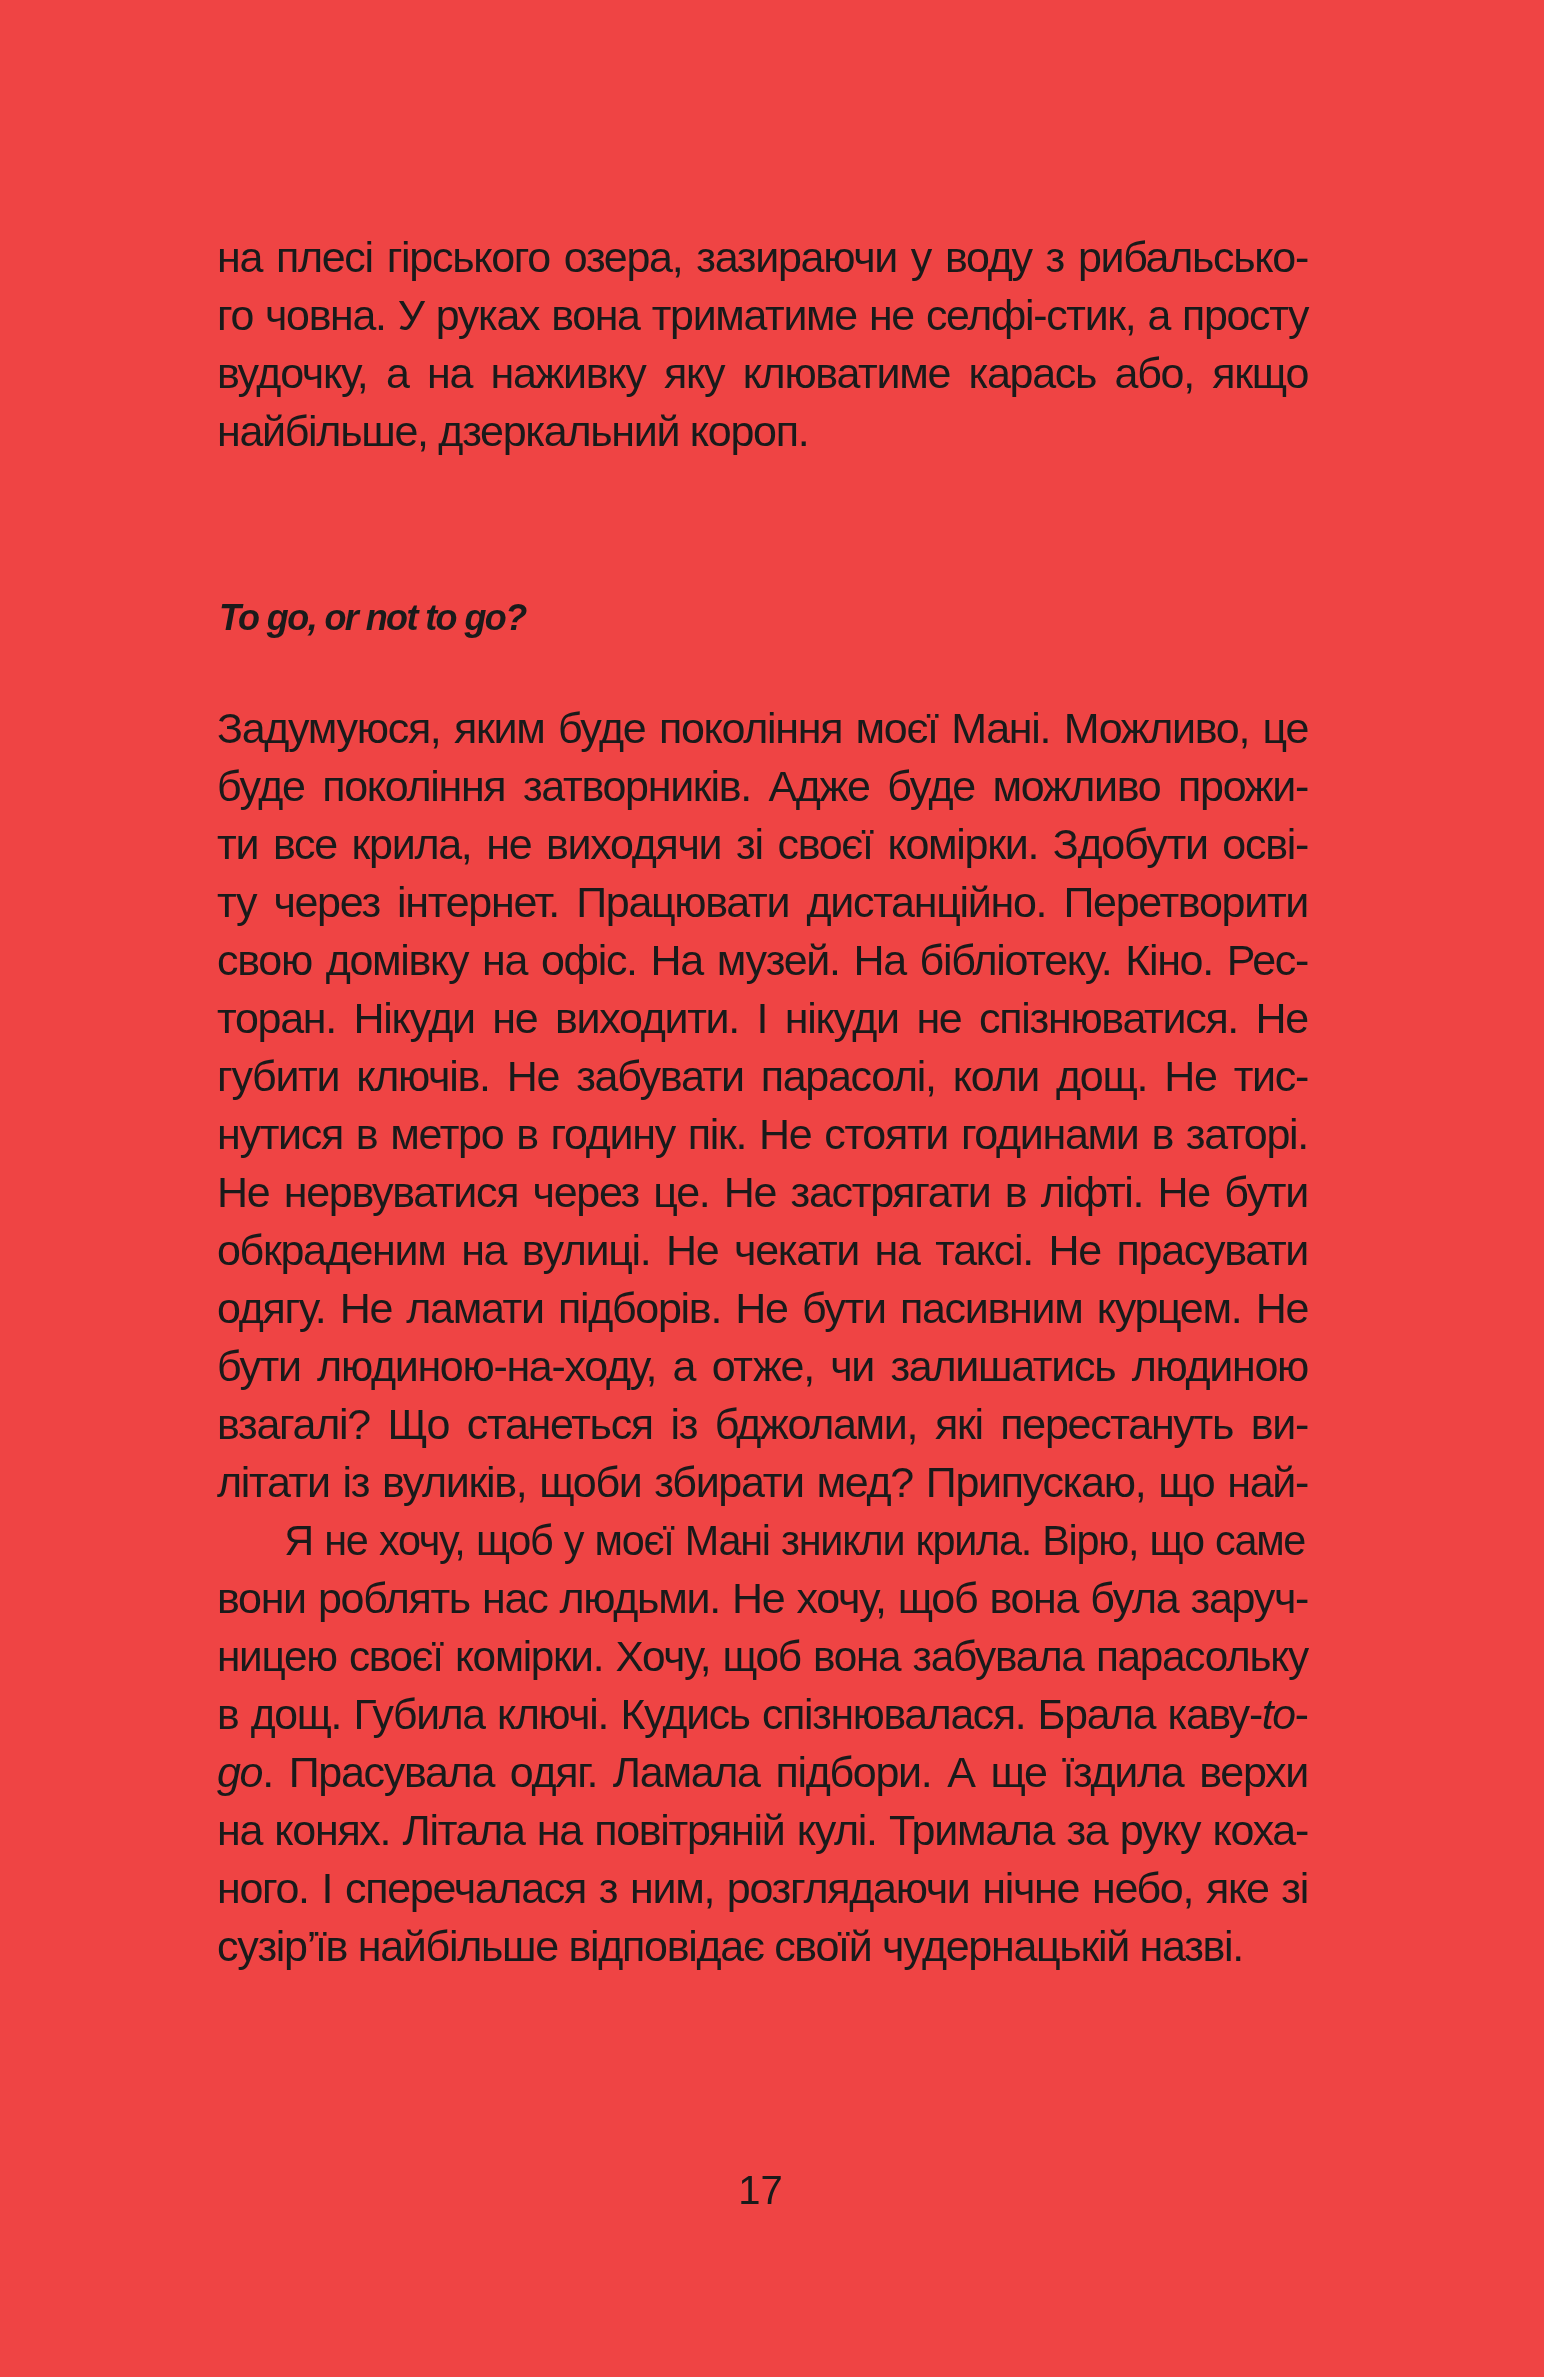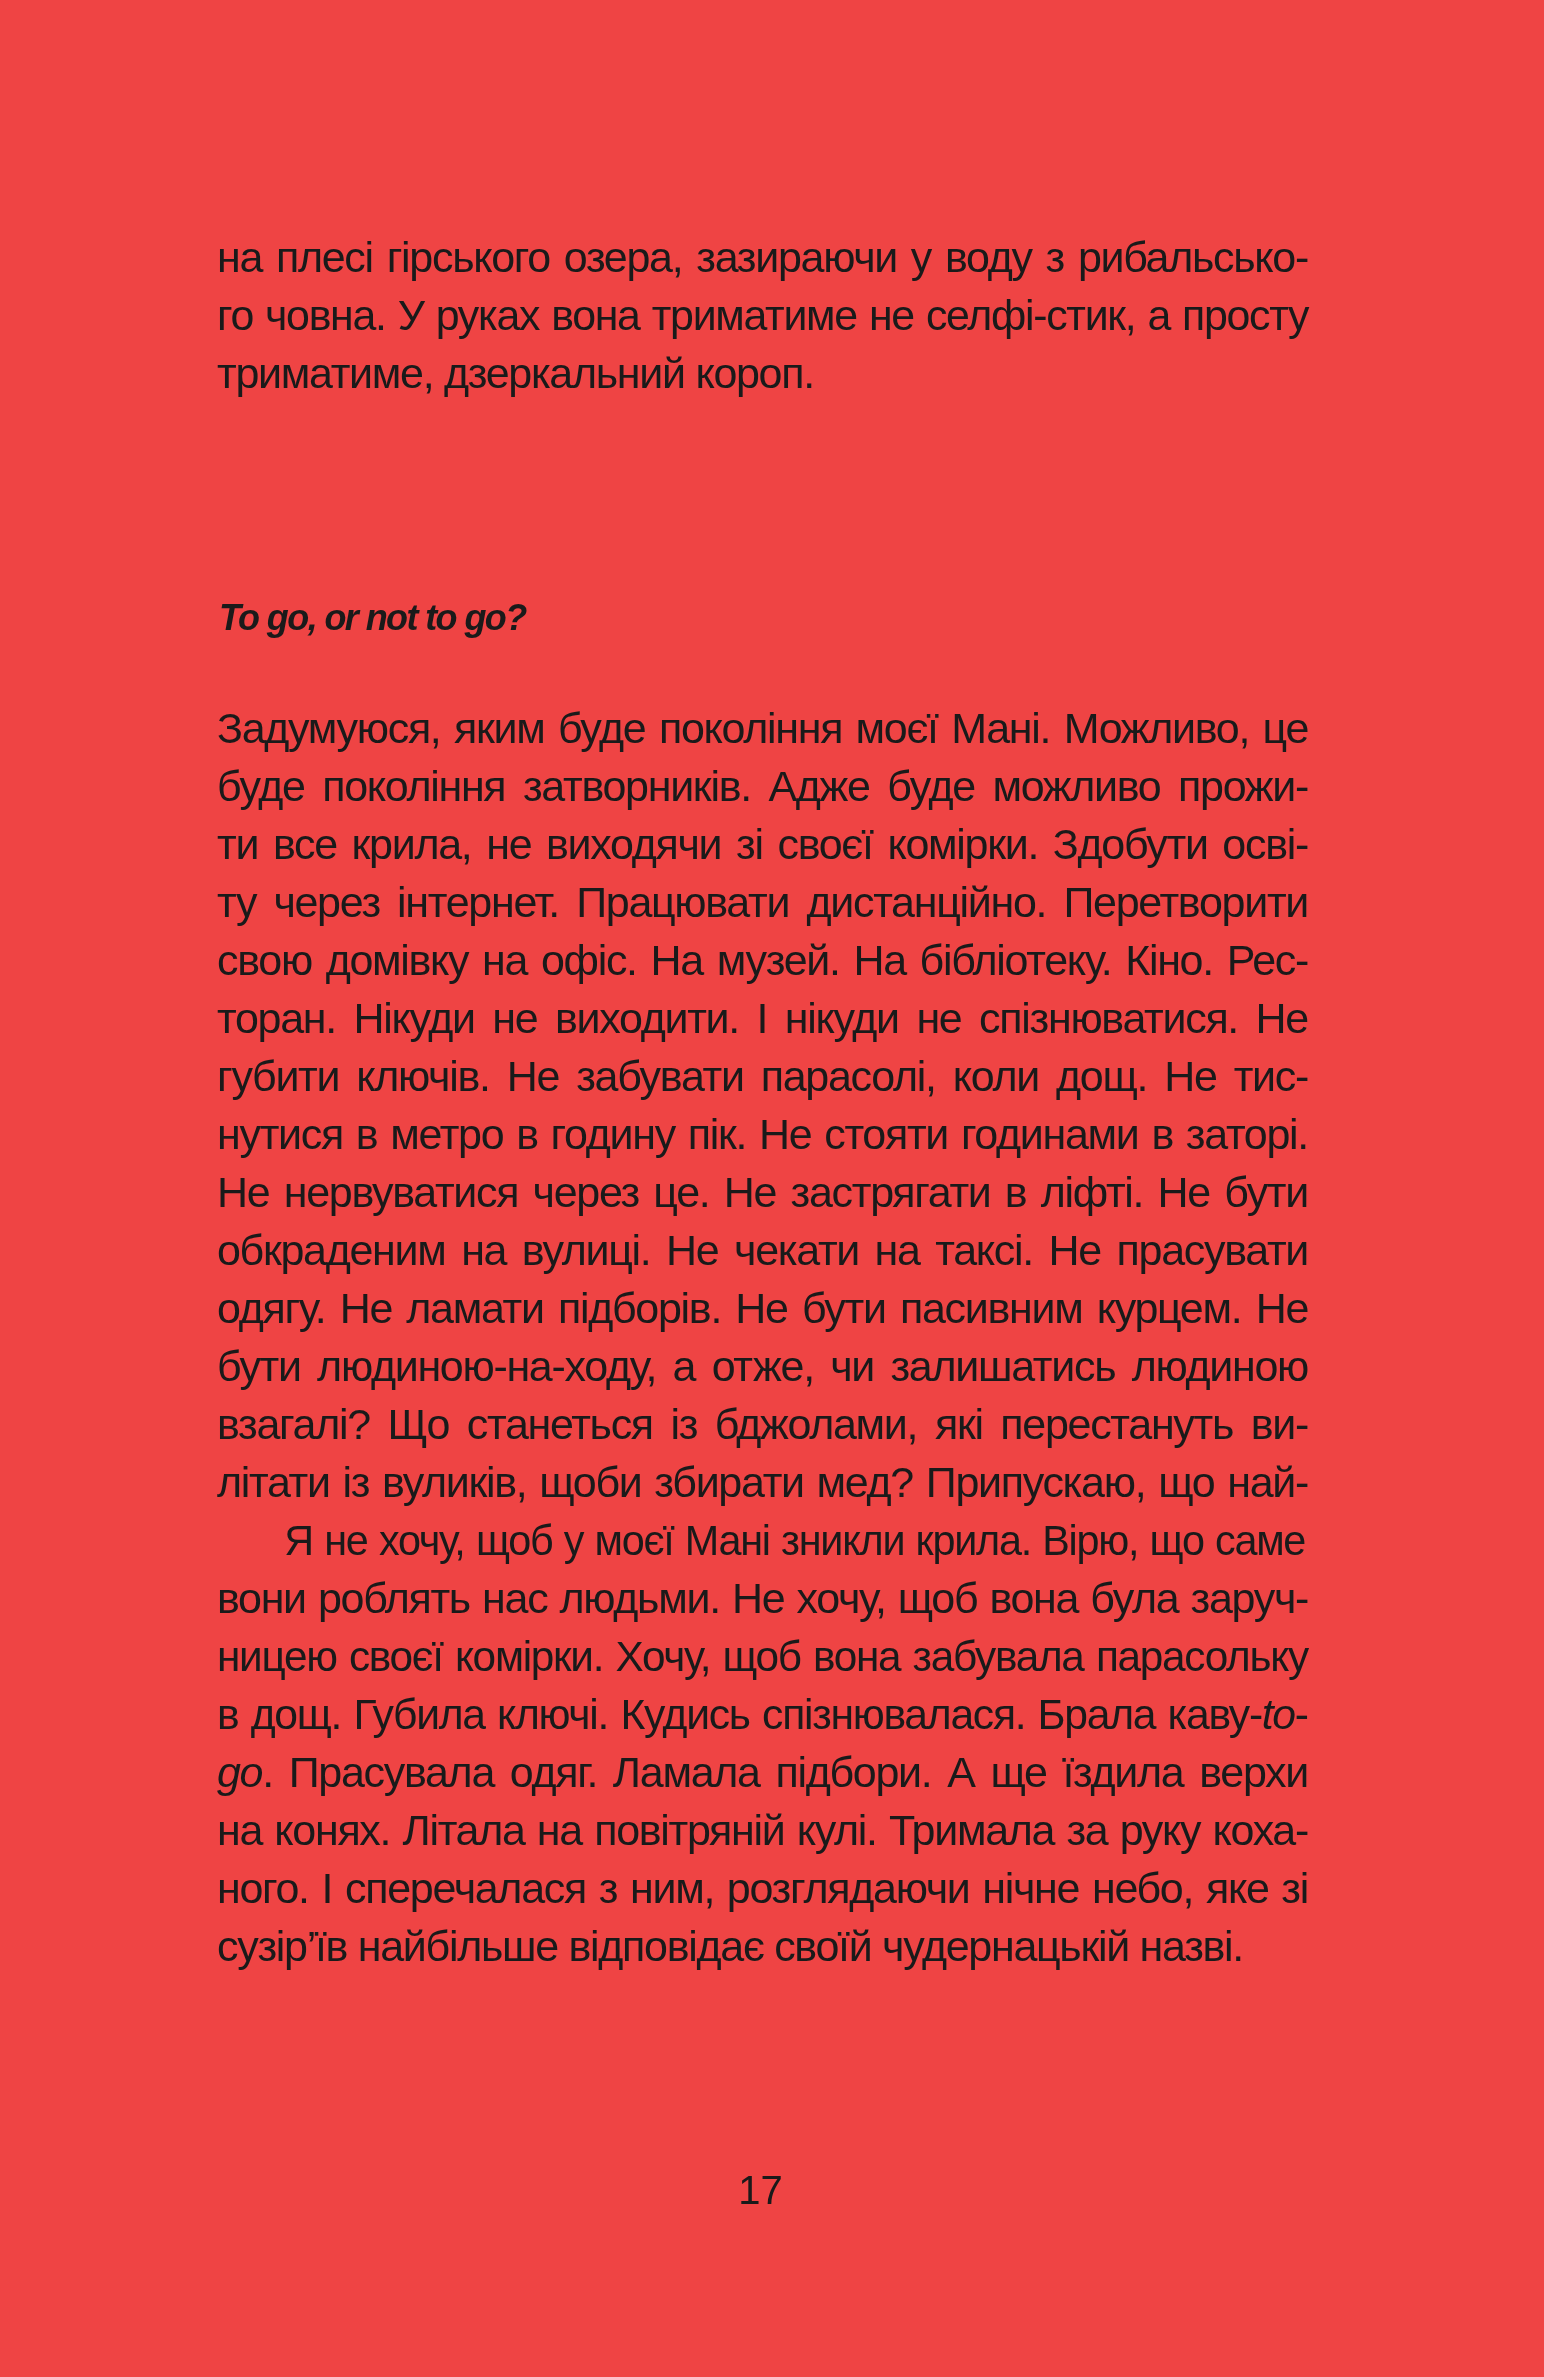--- a/index.html
+++ b/index.html
@@ -38,21 +38,22 @@
   }
 </style>
 </head>
 <body>
 
 <div class="page">
 
   <div class="block" style="top:228px;">
     <span class="line">на плесі гірського озера, зазираючи у воду з рибальсько-</span>
     <span class="line" style="transform-origin: 0px 0px; transform: scaleX(0.9975); width: 1094px; text-align: justify;">го човна. У руках вона триматиме не селфі-стик, а просту</span>
-    <span class="line last">триматиме, дзеркальний короп.</span>
+    <span class="line">вудочку, а на наживку яку клюватиме карась або, якщо</span>
+    <span class="line last">найбільше, дзеркальний короп.</span>
   </div>
 
   <h2 class="heading">To go, or not to go?</h2>
 
   <div class="block" style="top:699px;">
     <span class="line">Задумуюся, яким буде покоління моєї Мані. Можливо, це</span>
     <span class="line">буде покоління затворників. Адже буде можливо прожи-</span>
     <span class="line">ти все крила, не виходячи зі своєї комірки. Здобути осві-</span>
     <span class="line">ту через інтернет. Працювати дистанційно. Перетворити</span>
     <span class="line">свою домівку на офіс. На музей. На бібліотеку. Кіно. Рес-</span>

